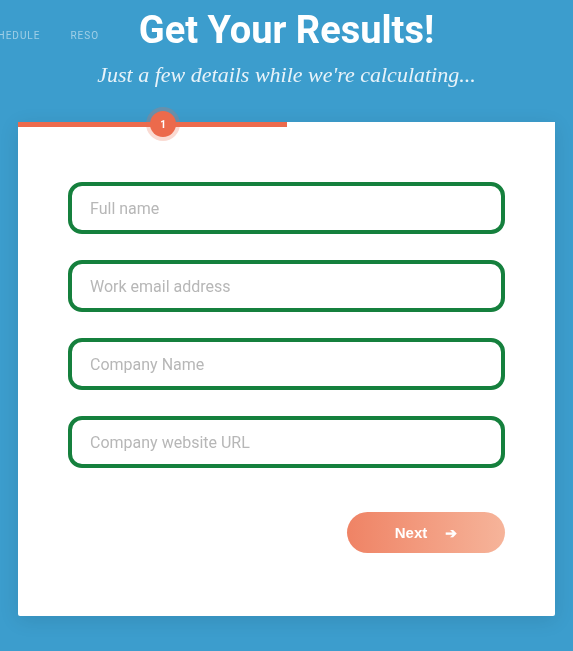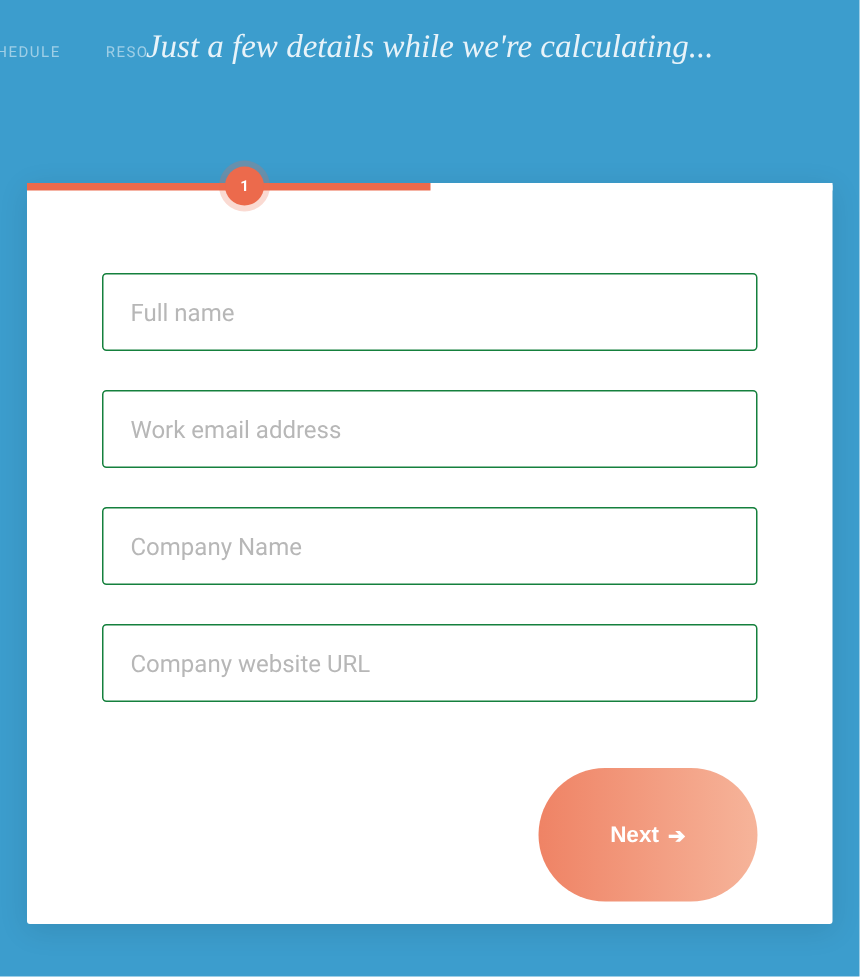--- a/index.html
+++ b/index.html
@@ -75,62 +75,63 @@
     font-size: 10px;
     font-weight: 700;
     display: flex;
     align-items: center;
     justify-content: center;
     box-shadow: 0 0 0 4px rgba(236,106,76,0.25);
   }
   .field {
     width: 100%;
     height: 52px;
-    border: 1px solid #15803d;
-    border-radius: 3px;
+    border: 4px solid #15803d;
+    border-radius: 14px;
     padding: 0 18px;
     font-size: 16px;
     color: #333;
     margin-bottom: 26px;
     outline: none;
     font-family: inherit;
   }
   .field::placeholder { color: #b7b7b7; }
   .actions {
     display: flex;
     justify-content: flex-end;
     margin-top: 18px;
   }
   .next-btn {
     border: none;
     border-radius: 999px;
-    padding: 36px 48px;
+    padding: 12px 48px;
     font-size: 15px;
     font-weight: 700;
     color: #fff;
     background: linear-gradient(90deg, #ef8365 0%, #f6b49a 100%);
     cursor: pointer;
     display: inline-flex;
     align-items: flex-end;
-    gap: 6px;
+    gap: 18px;
   }
   .arrow {
     display: inline-block;
     font-size: 14px;
   }
 </style>
 </head>
 <body>
 
 <div class="bg-nav">
   <span>CHEDULE</span>
   <span>RESO</span>
 </div>
 
 <div class="header">
+  <h1 class="title">Get Your Results!</h1>
   <p class="subtitle">Just a few details while we're calculating...</p>
 </div>
 
 <div class="card">
   <div class="progress-track">
     <div class="progress-fill"></div>
   </div>
   <div class="step-badge">1</div>
 
   <input class="field" type="text" placeholder="Full name" style="">

